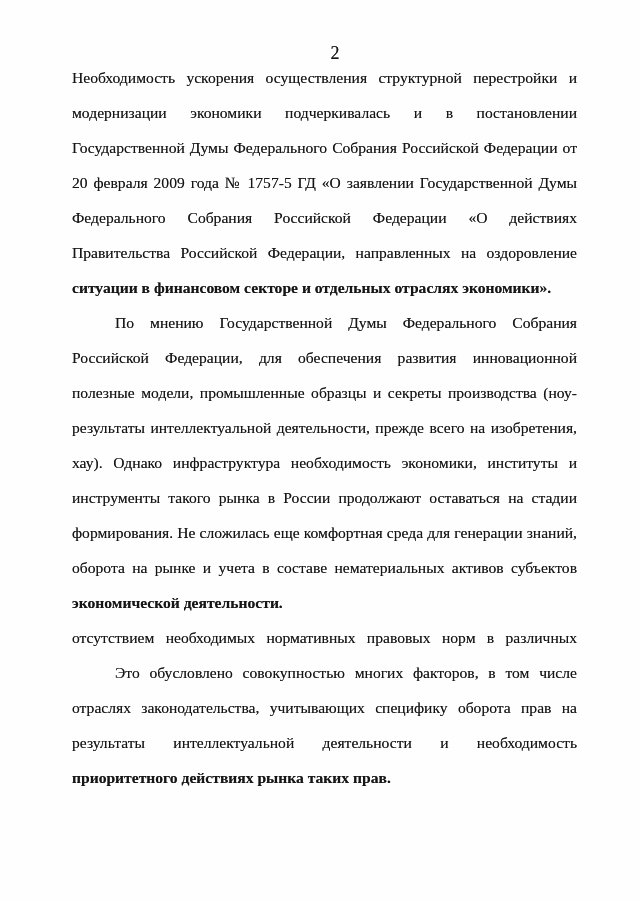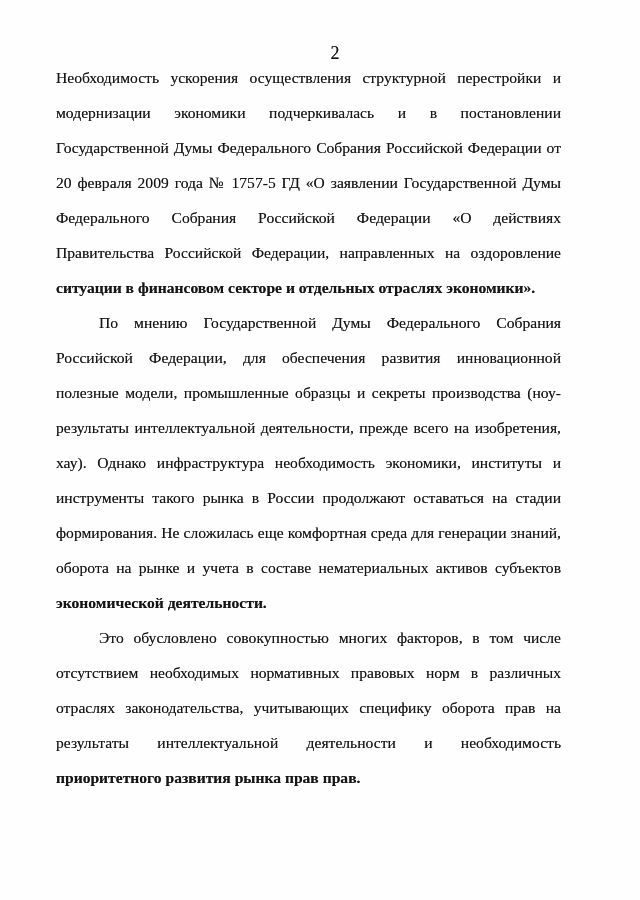--- a/index.html
+++ b/index.html
@@ -23,21 +23,21 @@
     width: 640px;
     text-align: center;
     text-indent: 30px;
     font-size: 18px;
     line-height: 16px;
     text-shadow: 0 0 0.4px rgba(0,0,0,0.55);
   }
   .textblock {
     position: absolute;
     top: 60px;
-    left: 56px;
+    left: 72px;
     width: 505px;
   }
   .ln {
     height: 35px;
     line-height: 35px;
     font-size: 15.6px;
     white-space: normal;
     text-align: justify;
     text-align-last: justify;
     text-shadow: 0 0 0.4px rgba(0,0,0,0.55);
@@ -70,20 +70,20 @@
     <div class="ln j ind">По мнению Государственной Думы Федерального Собрания</div>
     <div class="ln j">Российской Федерации, для обеспечения развития инновационной</div>
     <div class="ln j">полезные модели, промышленные образцы и секреты производства (ноу-</div>
     <div class="ln j">результаты интеллектуальной деятельности, прежде всего на изобретения,</div>
     <div class="ln j">хау). Однако инфраструктура необходимость экономики, институты и</div>
     <div class="ln j">инструменты такого рынка в России продолжают оставаться на стадии</div>
     <div class="ln j">формирования. Не сложилась еще комфортная среда для генерации знаний,</div>
     <div class="ln j">оборота на рынке и учета в составе нематериальных активов субъектов</div>
     <div class="ln e">экономической деятельности.</div>
 
+    <div class="ln j">отсутствием необходимых нормативных правовых норм в различных</div>
     <div class="ln j ind">Это обусловлено совокупностью многих факторов, в том числе</div>
-    <div class="ln j">отсутствием необходимых нормативных правовых норм в различных</div>
     <div class="ln j">отраслях законодательства, учитывающих специфику оборота прав на</div>
     <div class="ln j">результаты интеллектуальной деятельности и необходимость</div>
-    <div class="ln e">приоритетного развития рынка прав прав.</div>
+    <div class="ln e">приоритетного действиях рынка таких прав.</div>
 
   </div>
 </div>
 
 </body></html>

